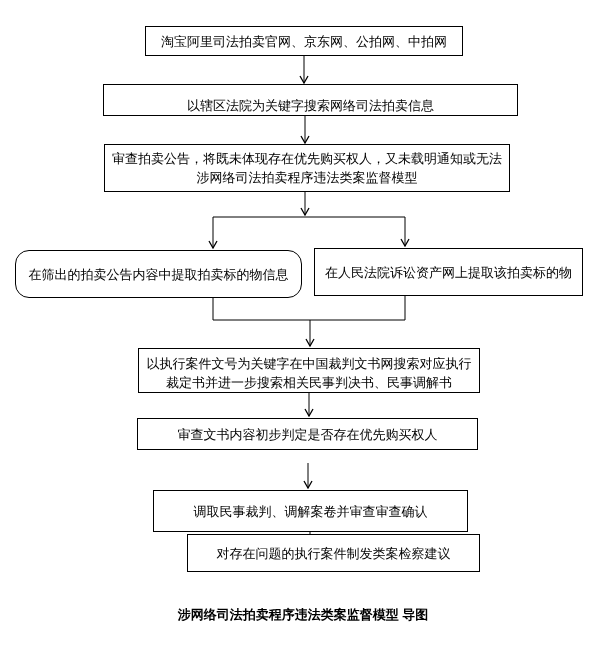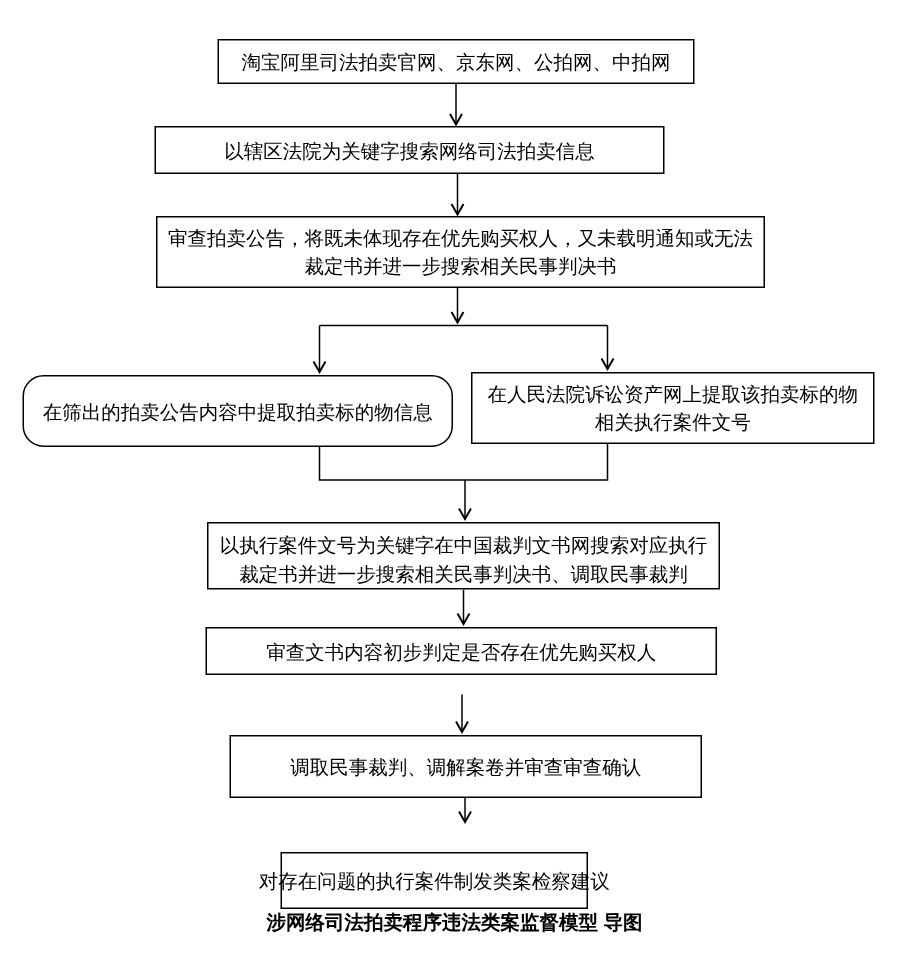--- a/index.html
+++ b/index.html
@@ -83,50 +83,49 @@
 
     <path d="M308 463 L308 488" stroke="#000000" stroke-width="1" fill="none" marker-end="url(#arrowhead)"></path>
 
     <path d="M310 520 L310 548" stroke="#000000" stroke-width="1" fill="none" marker-end="url(#arrowhead)"></path>
   </svg>
 
   <div class="node" style="left:145px; top:26px;  width:318px; height:30px;">
     <div class="txt">淘宝阿里司法拍卖官网、京东网、公拍网、中拍网</div>
   </div>
 
-  <div class="node" style="left:103px; top:84px;  width:340px; height:32px;">
+  <div class="node" style="left:103px; top:84px;  width:415px; height:32px;justify-content:flex-end;">
     <div class="txt">以辖区法院为关键字搜索网络司法拍卖信息</div>
   </div>
 
   <div class="node" style="left:104px; top:144px; width:406px; height:48px;">
     <div class="txt">审查拍卖公告，将既未体现存在优先购买权人，又未载明通知或无法</div>
-    <div class="txt">裁定书并进一步搜索相关民事判决书</div>
+    <div class="txt">涉网络司法拍卖程序违法类案监督模型</div>
   </div>
 
   <div class="node" style="left:15px;  top:250px; width:287px; height:48px;border-radius:14px;">
     <div class="txt">在筛出的拍卖公告内容中提取拍卖标的物信息</div>
   </div>
 
   <div class="node" style="left:314px; top:248px; width:269px; height:48px;text-align:right;">
     <div class="txt">在人民法院诉讼资产网上提取该拍卖标的物</div>
-    <div class="txt">相关执行案件文号</div>
   </div>
 
   <div class="node" style="left:138px; top:348px; width:342px; height:45px;justify-content:flex-end;">
     <div class="txt">以执行案件文号为关键字在中国裁判文书网搜索对应执行</div>
-    <div class="txt">裁定书并进一步搜索相关民事判决书、调取民事裁判</div>
+    <div class="txt">裁定书并进一步搜索相关民事判决书、民事调解书</div>
   </div>
 
   <div class="node" style="left:137px; top:418px; width:341px; height:32px;">
     <div class="txt">审查文书内容初步判定是否存在优先购买权人</div>
   </div>
 
   <div class="node" style="left:153px; top:490px; width:315px; height:42px;">
     <div class="txt">调取民事裁判、调解案卷并审查审查确认</div>
   </div>
 
-  <div class="node" style="left:187px; top:568px; width:205px; height:38px;">
+  <div class="node" style="left:187px; top:534px; width:293px; height:38px;">
     <div class="txt">对存在问题的执行案件制发类案检察建议</div>
   </div>
 
   <div class="caption">涉网络司法拍卖程序违法类案监督模型 导图</div>
 
 </div>
 
 </body></html>

